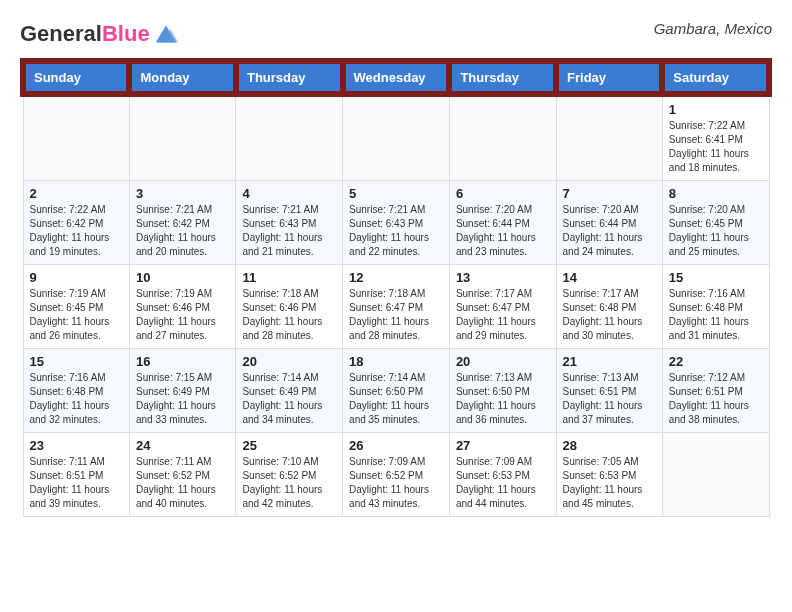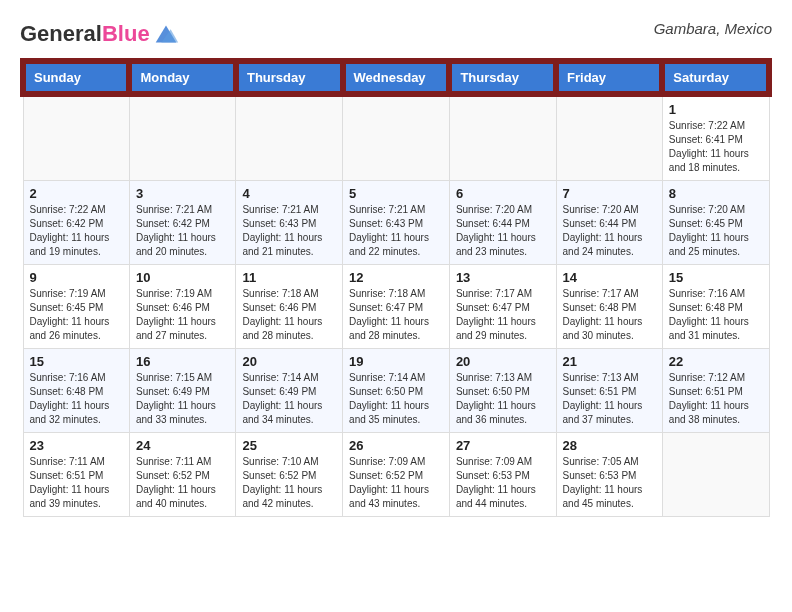--- a/index.html
+++ b/index.html
@@ -240,21 +240,21 @@
 Sunset: 6:49 PM
 Daylight: 11 hours and 33 minutes.</div>
         </td>
         <td>
           <div class="day-number">20</div>
           <div class="day-info" style="white-space: pre-line;">Sunrise: 7:14 AM
 Sunset: 6:49 PM
 Daylight: 11 hours and 34 minutes.</div>
         </td>
         <td>
-          <div class="day-number">19</div>
+          <div class="day-number">18</div>
           <div class="day-info" style="white-space: pre-line;">Sunrise: 7:14 AM
 Sunset: 6:50 PM
 Daylight: 11 hours and 35 minutes.</div>
         </td>
         <td>
           <div class="day-number">20</div>
           <div class="day-info" style="white-space: pre-line;">Sunrise: 7:13 AM
 Sunset: 6:50 PM
 Daylight: 11 hours and 36 minutes.</div>
         </td>

